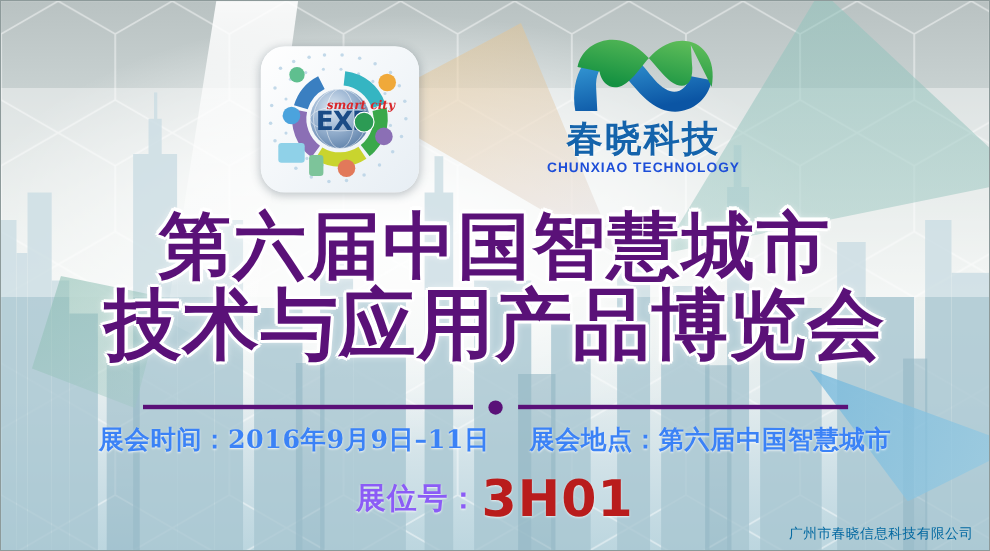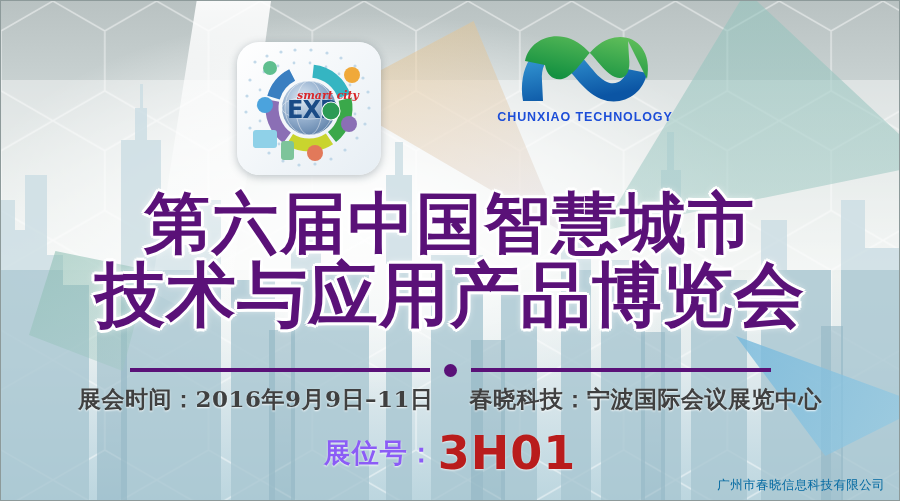--- a/index.html
+++ b/index.html
@@ -91,21 +91,21 @@
   }
   .divider .bar{height:4px;width:300px;background:#5a1178;}
   .divider .dot{width:13px;height:13px;border-radius:50%;background:#5a1178;}
   
   .info-row{
     position:absolute;left:0;right:0;top:381px;height:34px;
     display:flex;align-items:center;justify-content:center;gap:36px;
   }
   .info-item{
     font-family:"DejaVu Serif","Liberation Serif",serif;
-    font-weight:bold;font-size:23px;color:#404040;letter-spacing:.5px;
+    font-weight:bold;font-size:23px;color:#3b82f6;letter-spacing:.5px;
     text-shadow:0 1px 2px rgba(255,255,255,.85);
     white-space:nowrap;
   }
   
   .booth-row{
     position:absolute;left:0;right:0;top:425px;height:54px;
     display:flex;align-items:center;justify-content:center;
   }
   .booth-label{
     font-family:"DejaVu Serif","Liberation Serif",serif;
@@ -292,37 +292,38 @@
           <stop offset="100%" stop-color="#149141"></stop>
         </linearGradient>
       </defs>
 
       <path d="M22 72 C16 34 38 10 62 16 C82 21 90 44 104 52 C114 58 124 52 126 40
                L146 44 C142 66 120 78 100 70 C80 62 70 38 56 32 C46 28 40 36 41 52 L42 72 Z" fill="url(#gb)"></path>
 
       <path d="M146 44 C152 12 130 -4 108 4 C88 11 80 34 66 42 C56 48 46 42 44 30
                L24 26 C28 6 50 -4 70 4 C90 12 100 36 114 42 C124 46 130 38 128 22 L127 6 Z" fill="url(#gg)" transform="translate(0,6)"></path>
     </svg>
+    <div class="cx-cn">春晓科技</div>
     <div class="cx-en">CHUNXIAO TECHNOLOGY</div>
   </div>
 
   <div class="title-wrap">
     <div class="title-line l1">第六届中国智慧城市</div>
     <div class="title-line l2">技术与应用产品博览会</div>
   </div>
 
   <div class="divider">
     <span class="bar"></span>
     <span class="dot"></span>
     <span class="bar"></span>
   </div>
 
   <div class="info-row">
     <div class="info-item">展会时间：2016年9月9日–11日</div>
-    <div class="info-item">春晓科技：宁波国际会议展览中心</div>
+    <div class="info-item">展会地点：第六届中国智慧城市</div>
   </div>
 
   <div class="booth-row">
     <span class="booth-label">展位号：</span>
     <span class="booth-value">3H01</span>
   </div>
 
   <div class="footer">广州市春晓信息科技有限公司</div>
 
 </div>

